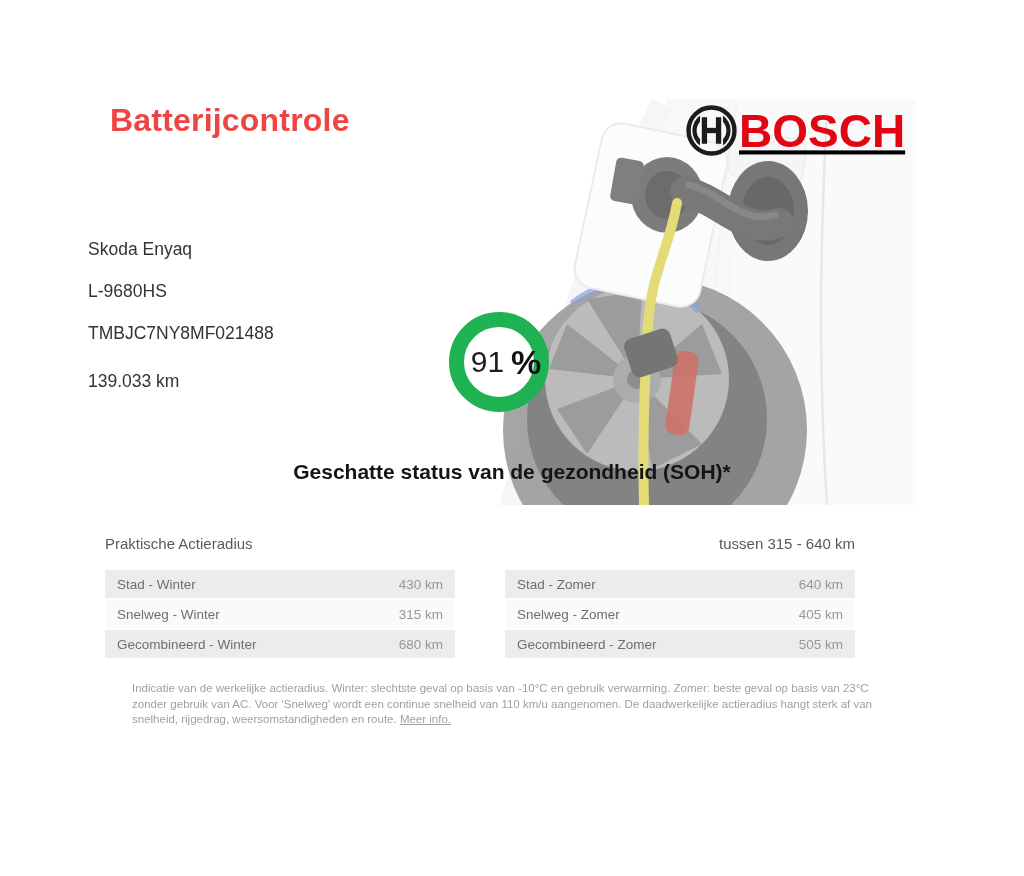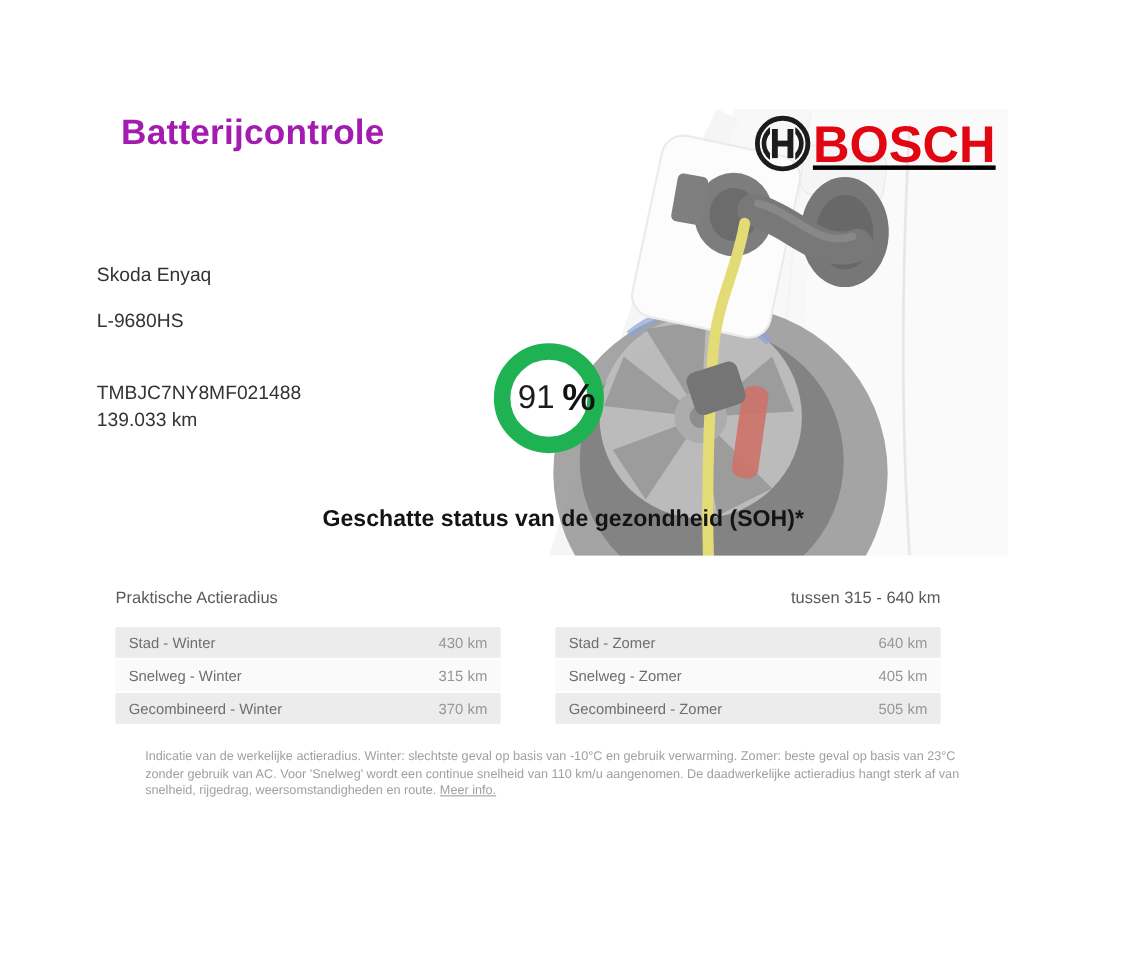--- a/index.html
+++ b/index.html
@@ -1,33 +1,33 @@
 <!DOCTYPE html>
 <html><head>
 <meta charset="utf-8">
 <style>
   * { margin:0; padding:0; box-sizing:border-box; }
   html,body { width:1024px; height:876px; background:#ffffff; font-family:"Liberation Sans", sans-serif; overflow:hidden; }
   .page { position:relative; width:1024px; height:876px; background:#ffffff; }
 
-  .title { position:absolute; left:110px; top:102px; font-size:32px; font-weight:bold; color:#a21caf; letter-spacing:0.2px; }
+  .title { position:absolute; left:110px; top:102px; font-size:32px; font-weight:bold; color:#ef4444; letter-spacing:0.2px; }
 
   
   .photo { position:absolute; left:437px; top:99px; width:479px; height:406px; }
 
   
   .bosch { position:absolute; left:685px; top:104px; display:flex; align-items:center; gap:1px;text-decoration:underline; }
   .bosch-mark { width:53px; height:53px; }
   .bosch-word { font-size:46px; font-weight:800; color:#e20613; letter-spacing:0px; line-height:1; transform:scaleY(1.02); }
 
   
   .veh { position:absolute; left:88px; font-size:17.5px; color:#333333; }
   .veh-model { top:239px; }
   .veh-plate { top:281px; }
-  .veh-vin   { top:323px;margin-top:24px; }
+  .veh-vin   { top:323px; }
   .veh-km    { top:371px; }
 
   
   .ring { position:absolute; left:449px; top:312px; width:100px; height:100px; border:15px solid #1eb252; border-radius:50%; background:#ffffff; display:flex; align-items:center; justify-content:center; z-index:3; }
   .ring-val { font-size:30px; color:#1c1c1c; font-weight:400;margin-left:14px; }
   .ring-pct { font-size:34px; color:#111111; font-weight:bold; margin-left:7px; }
   .ring-inner { display:flex; align-items:center; }
 
   .soh-caption { position:absolute; left:100px; top:460px; width:824px; text-align:center; font-size:21px; font-weight:bold; color:#141414; z-index:3; }
 
@@ -142,21 +142,21 @@
     <div class="rrow">
       <span class="rlabel">Stad - Winter</span>
       <span class="rvalue">430 km</span>
     </div>
     <div class="rrow">
       <span class="rlabel">Snelweg - Winter</span>
       <span class="rvalue">315 km</span>
     </div>
     <div class="rrow">
       <span class="rlabel">Gecombineerd - Winter</span>
-      <span class="rvalue">370 km</span>
+      <span class="rvalue">680 km</span>
     </div>
   </div>
 
   <div class="rtable right">
     <div class="rrow">
       <span class="rlabel">Stad - Zomer</span>
       <span class="rvalue">640 km</span>
     </div>
     <div class="rrow">
       <span class="rlabel">Snelweg - Zomer</span>

